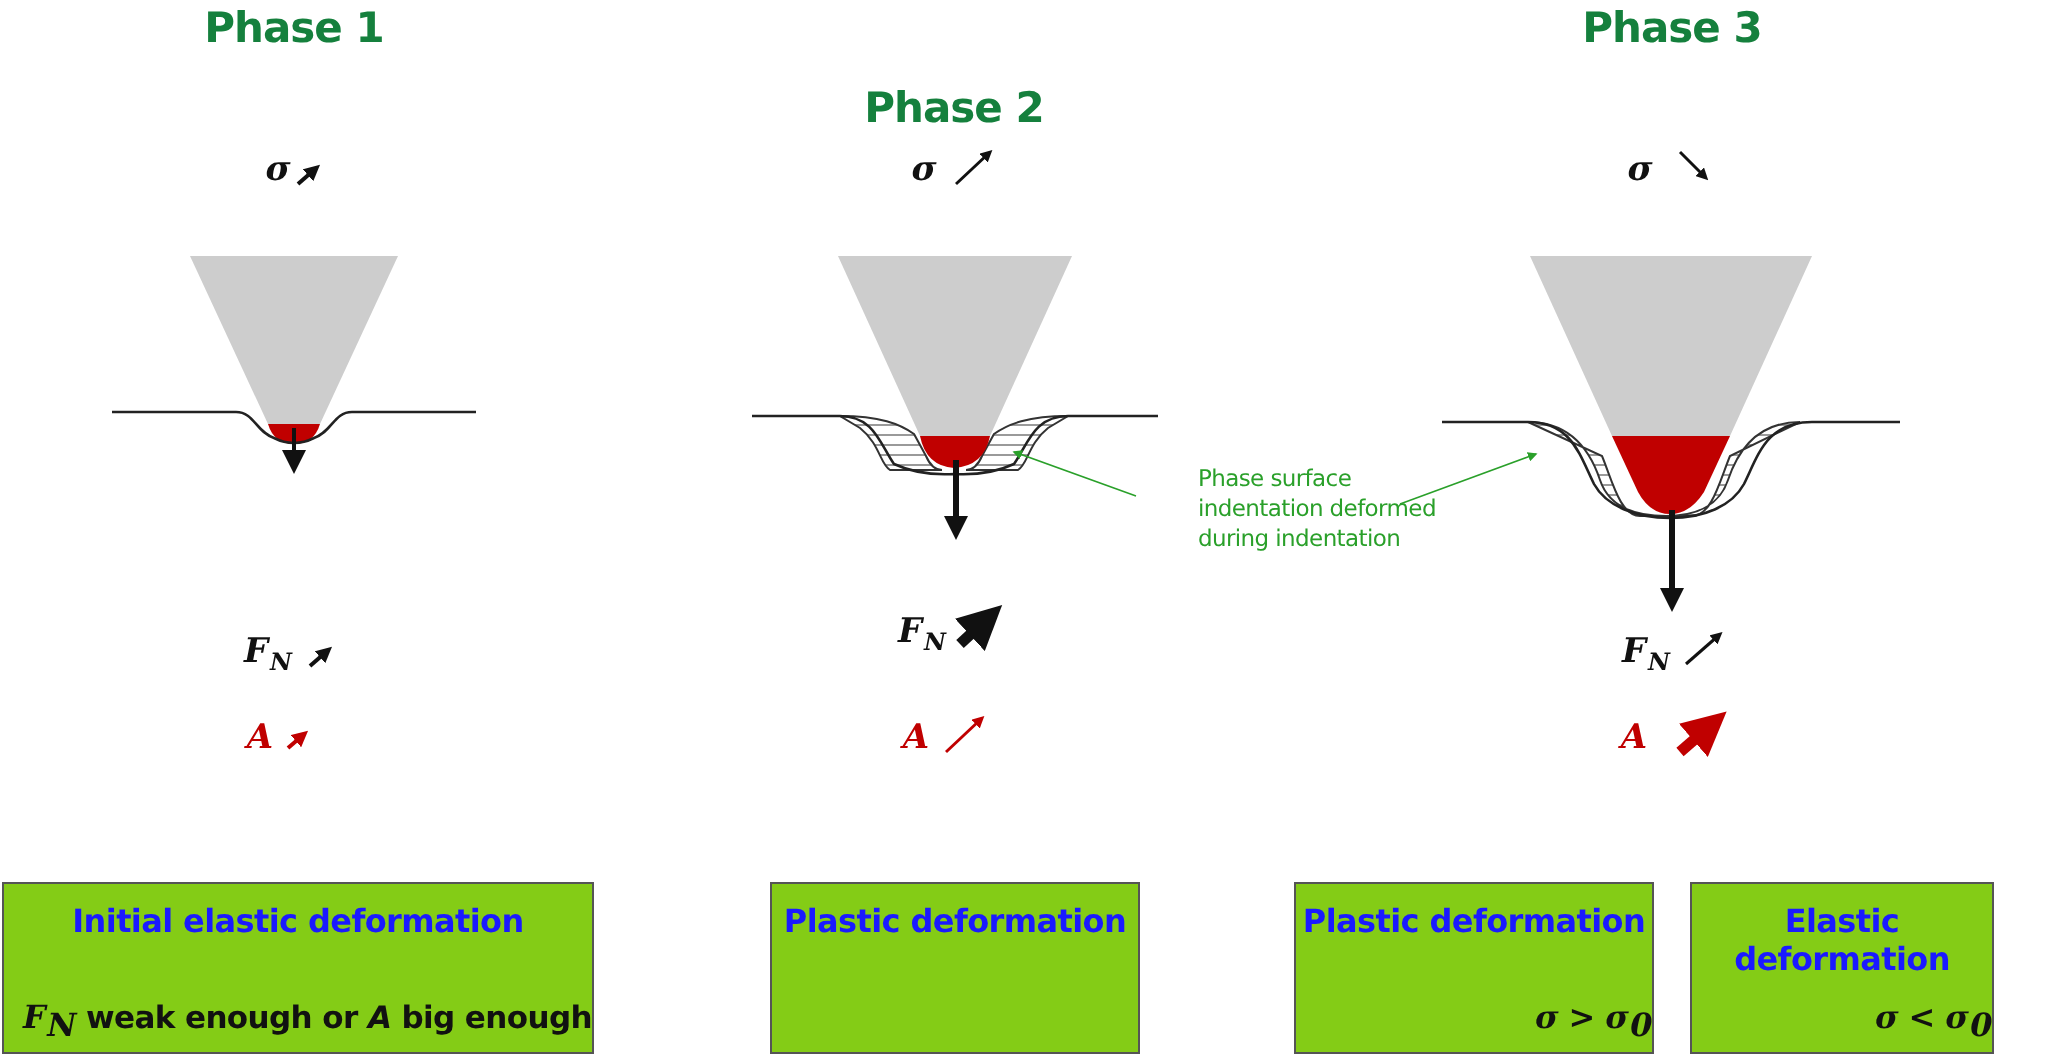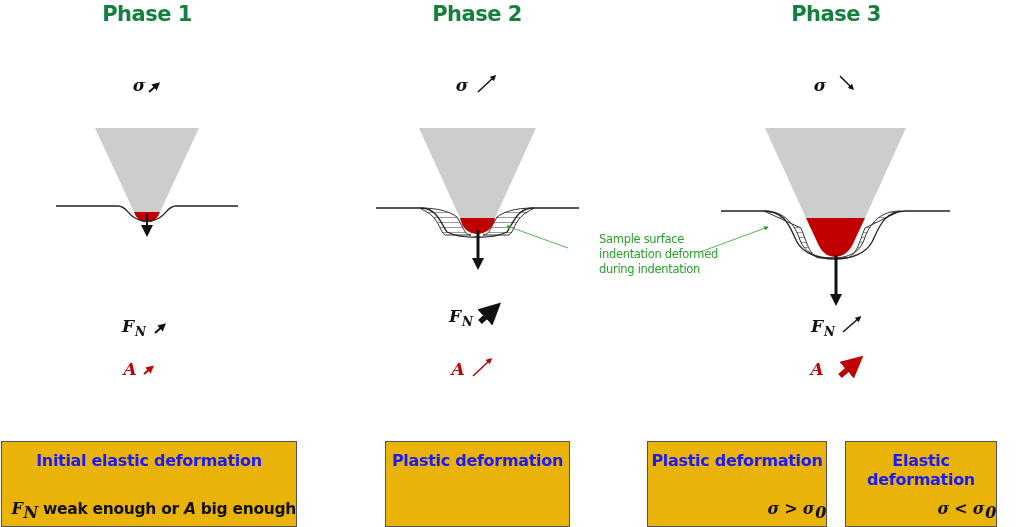--- a/index.html
+++ b/index.html
@@ -5,21 +5,21 @@
   html, body { margin:0; padding:0; background:#ffffff; }
   body { width:1024px; height:527px; position:relative; overflow:hidden;
          font-family:"Liberation Sans", sans-serif; }
   .phase-title { position:absolute; top:2px; font-weight:bold; font-size:21px; color:#15803d;
                  font-family:"DejaVu Sans", sans-serif; letter-spacing:-0.5px; transform:translateX(-50%); white-space:nowrap; }
   .math { font-family:"DejaVu Serif", serif; font-style:italic; font-weight:bold; }
   .sym { position:absolute; font-size:17px; color:#111; transform:translateX(-50%); white-space:nowrap; }
   .sym.red { color:#c00000; }
   .sub { font-size:12px; position:relative; top:4px; margin-left:1px; }
   svg#diagram { position:absolute; left:0; top:0; }
-  .box { position:absolute; border:1.5px solid #555; background:#eab308; box-sizing:border-box; }
+  .box { position:absolute; border:1.5px solid #555; background:#84cc16; box-sizing:border-box; }
   .box-title { position:absolute; left:0; right:0; top:9px; text-align:center; color:#1a1aff;
                font-weight:bold; font-size:16px; font-family:"DejaVu Sans", sans-serif; letter-spacing:-0.3px; }
   .box-cond { position:absolute; left:0; right:0; bottom:8px; text-align:right; color:#111;
               font-weight:bold; font-size:15.5px; font-family:"DejaVu Sans", sans-serif; letter-spacing:-0.3px; }
   .box-cond .math { font-size:16px; }
   .annotation { position:absolute; left:599px; top:232px; color:#2aa02a; font-size:11.5px; line-height:15px;
                 font-family:"DejaVu Sans", sans-serif; letter-spacing:-0.3px; }
 </style>
 </head>
 <body>
@@ -78,37 +78,37 @@
   <line x1="478" y1="92" x2="494" y2="77" stroke="#111" stroke-width="1.5" marker-end="url(#ah-black-sm)"></line>
   <line x1="480" y1="322" x2="493" y2="310" stroke="#111" stroke-width="5.5" marker-end="url(#ah-black-sm)"></line>
   <line x1="473" y1="376" x2="490" y2="360" stroke="#c00000" stroke-width="1.5" marker-end="url(#ah-red)"></line>
 
   <line x1="840" y1="76" x2="852" y2="88" stroke="#111" stroke-width="1.5" marker-end="url(#ah-black-sm)"></line>
   <line x1="843" y1="332" x2="859" y2="318" stroke="#111" stroke-width="1.5" marker-end="url(#ah-black-sm)"></line>
   <line x1="840" y1="376" x2="855" y2="363" stroke="#c00000" stroke-width="5.5" marker-end="url(#ah-red)"></line>
 </svg>
 
 <div class="phase-title" style="left:147px;">Phase 1</div>
-<div class="phase-title" style="left:477px;">Phase 2</div>
+<div class="phase-title" style="left:477px;margin-top:40px;">Phase 2</div>
 <div class="phase-title" style="left:836px;">Phase 3</div>
 
 <div class="sym math" style="left:139px; top:75px;">σ</div>
 <div class="sym math" style="left:462px; top:75px;">σ</div>
 <div class="sym math" style="left:820px; top:75px;">σ</div>
 
 <div class="sym math" style="left:134px; top:316px;"><span>F</span><span class="sub">N</span></div>
 <div class="sym math" style="left:461px; top:306px;"><span>F</span><span class="sub">N</span></div>
 <div class="sym math" style="left:823px; top:316px;"><span>F</span><span class="sub">N</span></div>
 
 <div class="sym math red" style="left:130px; top:359px;">A</div>
 <div class="sym math red" style="left:458px; top:359px;">A</div>
 <div class="sym math red" style="left:817px; top:359px;">A</div>
 
 <div class="annotation">
-  <div>Sample surface</div>
+  <div>Phase surface</div>
   <div>indentation deformed</div>
   <div>during indentation</div>
 </div>
 
 <div class="box" style="left:1px; top:441px; width:296px; height:86px;">
   <div class="box-title">Initial elastic deformation</div>
   <div class="box-cond"><span class="math">F</span><span class="math sub">N</span><span style="white-space:pre;"> weak enough or </span><span style="font-style:italic;">A</span><span style="white-space:pre;"> big enough</span></div>
 </div>
 
 <div class="box" style="left:385px; top:441px; width:185px; height:86px;">

